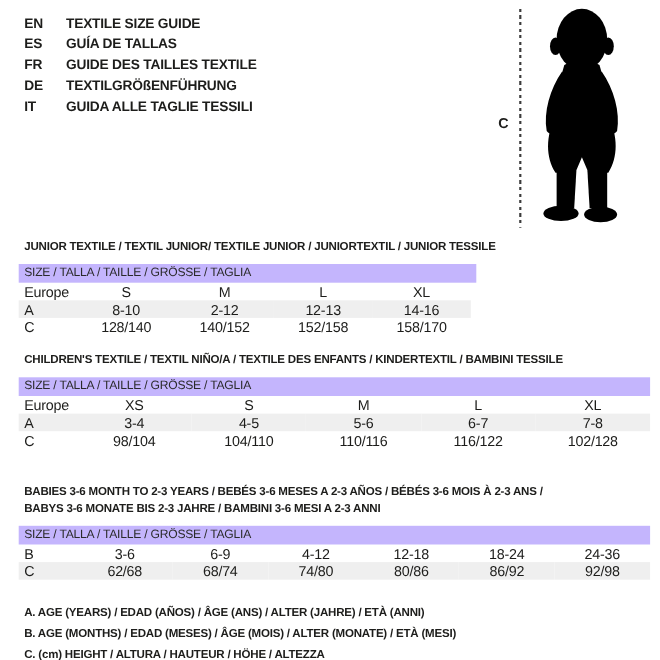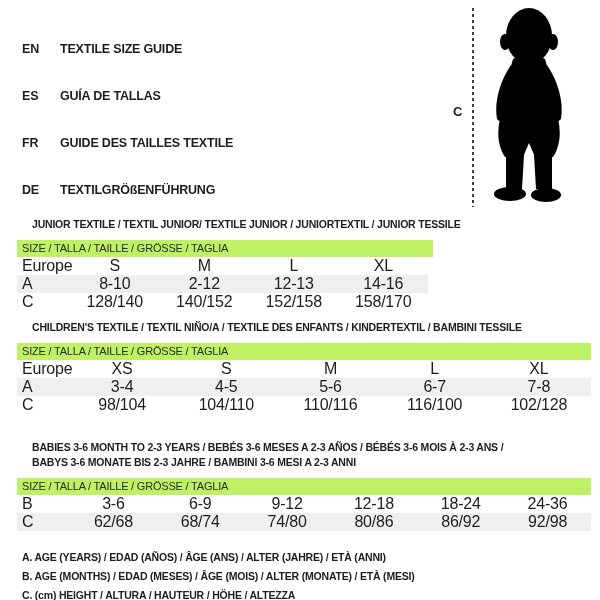--- a/index.html
+++ b/index.html
@@ -5,42 +5,42 @@
   html,body{margin:0;padding:0;}
   body{
     width:600px;height:600px;background:#ffffff;overflow:hidden;position:relative;
     font-family:"Liberation Sans","DejaVu Sans",sans-serif;color:#1d1d1b;
     -webkit-font-smoothing:antialiased;
   }
   .canvas{position:absolute;inset:0;}
 
   
   .lang-list{position:absolute;left:22px;top:11px;}
-  .lang-row{display:flex;height:19px;align-items:center;margin-top:28px;}
+  .lang-row{display:flex;height:19px;align-items:center;}
   .lang-code{width:38px;font-weight:bold;font-size:12.5px;letter-spacing:-0.2px;}
   .lang-label{font-weight:bold;font-size:12.5px;letter-spacing:-0.2px;white-space:nowrap;}
 
   
   .figure-area{position:absolute;left:445px;top:0;width:155px;height:215px;}
   .dash-line{position:absolute;left:27px;top:8px;width:2px;height:199px;
     background:repeating-linear-gradient(180deg,#3c3c3c 0 3px,transparent 3px 6px);}
   .figure-label{position:absolute;left:8px;top:104px;font-weight:bold;font-size:13px;}
   .baby-svg{position:absolute;left:38px;top:5px;}
 
   
   .section{position:absolute;left:17px;width:574px;}
   .s0{top:217px;} .s1{top:320px;} .s2{top:440px;}
-  .sec-title{font-weight:bold;font-size:10.5px;letter-spacing:-0.2px;margin:0 0 8px 15px;
+  .sec-title{font-weight:bold;font-size:10.5px;letter-spacing:-0.2px;margin:0 0 8px 5px;
     white-space:pre-line;line-height:15px;}
-  .size-bar{background:#bef264;height:17px;line-height:17px;padding-left:5px;
+  .size-bar{background:#c4b5fd;height:17px;line-height:17px;padding-left:5px;
     font-size:11px;color:#2b2b2b;letter-spacing:-0.2px;}
   table.size-table{border-collapse:collapse;table-layout:fixed;width:574px;}
   .s0 table.size-table,.s0 .size-bar{width:411px;}
   .s1 .size-bar,.s2 .size-bar{width:569px;padding-left:5px;}
-  td{height:16px;font-size:16px;text-align:center;padding:0;color:#1d1d1b;
+  td{height:16px;font-size:13px;text-align:center;padding:0;color:#1d1d1b;
     letter-spacing:-0.2px;vertical-align:middle;}
   td.row-label{text-align:left;padding-left:5px;width:48px;}
   tr:nth-child(even){background:#efefef;}
 
   
   .footnotes{position:absolute;left:22px;top:548px;}
   .footnote{height:19px;line-height:19px;font-weight:bold;font-size:10.5px;
     letter-spacing:-0.2px;white-space:nowrap;}
 </style>
 </head>
@@ -57,20 +57,24 @@
         <span class="lang-code">ES</span>
         <span class="lang-label">GUÍA DE TALLAS</span>
       </div>
       <div class="lang-row">
         <span class="lang-code">FR</span>
         <span class="lang-label">GUIDE DES TAILLES TEXTILE</span>
       </div>
       <div class="lang-row">
         <span class="lang-code">DE</span>
         <span class="lang-label">TEXTILGRÖßENFÜHRUNG</span>
+      </div>
+      <div class="lang-row">
+        <span class="lang-code">IT</span>
+        <span class="lang-label">GUIDA ALLE TAGLIE TESSILI</span>
       </div>
     </div>
 
   <div class="figure-area">
     <span class="figure-label">C</span>
     <div class="dash-line"></div>
     <svg class="baby-svg" width="92" height="202" viewBox="0 0 92 202" aria-hidden="true">
       <g fill="#000000">
         <ellipse cx="46" cy="31" rx="23" ry="28"></ellipse>
         <ellipse cx="22" cy="37" rx="5" ry="8"></ellipse>
@@ -136,37 +140,37 @@
               <td>4-5</td>
               <td>5-6</td>
               <td>6-7</td>
               <td>7-8</td>
             </tr>
             <tr>
               <td class="row-label">C</td>
               <td>98/104</td>
               <td>104/110</td>
               <td>110/116</td>
-              <td>116/100</td>
+              <td>116/122</td>
               <td>102/128</td>
             </tr>
           </tbody>
         </table>
       </section>
       <section class="section s2">
         <h2 class="sec-title">BABIES 3-6 MONTH TO 2-3 YEARS / BEBÉS 3-6 MESES A 2-3 AÑOS / BÉBÉS 3-6 MOIS À 2-3 ANS /
 BABYS 3-6 MONATE BIS 2-3 JAHRE / BAMBINI 3-6 MESI A 2-3 ANNI</h2>
         <div class="size-bar">SIZE / TALLA / TAILLE / GRÖSSE / TAGLIA</div>
         <table class="size-table">
           <tbody>
             <tr>
               <td class="row-label">B</td>
               <td>3-6</td>
               <td>6-9</td>
-              <td>9-12</td>
+              <td>4-12</td>
               <td>12-18</td>
               <td>18-24</td>
               <td>24-36</td>
             </tr>
             <tr>
               <td class="row-label">C</td>
               <td>62/68</td>
               <td>68/74</td>
               <td>74/80</td>
               <td>80/86</td>

